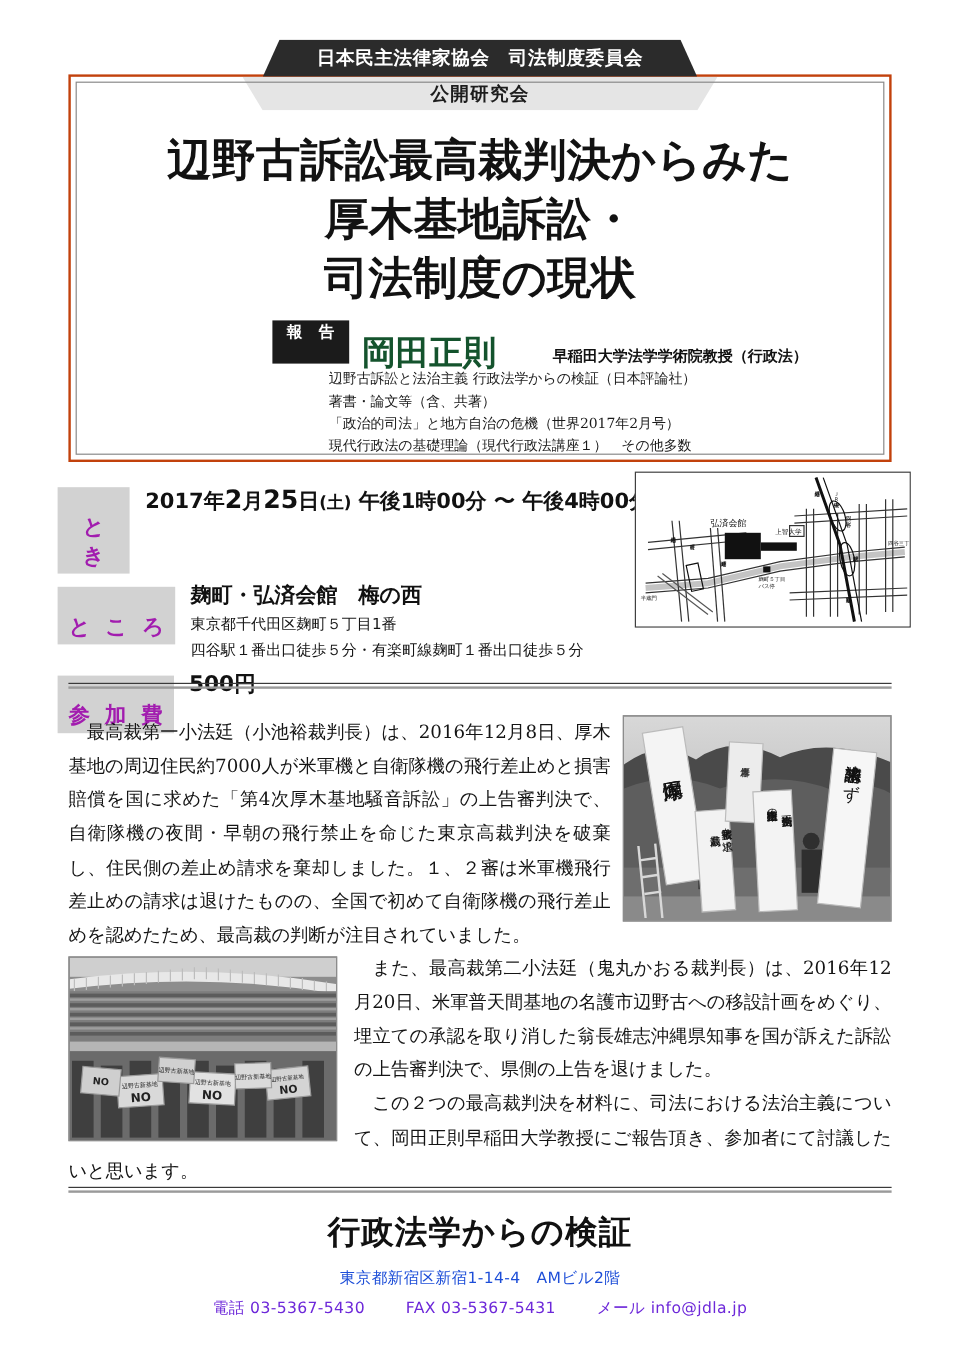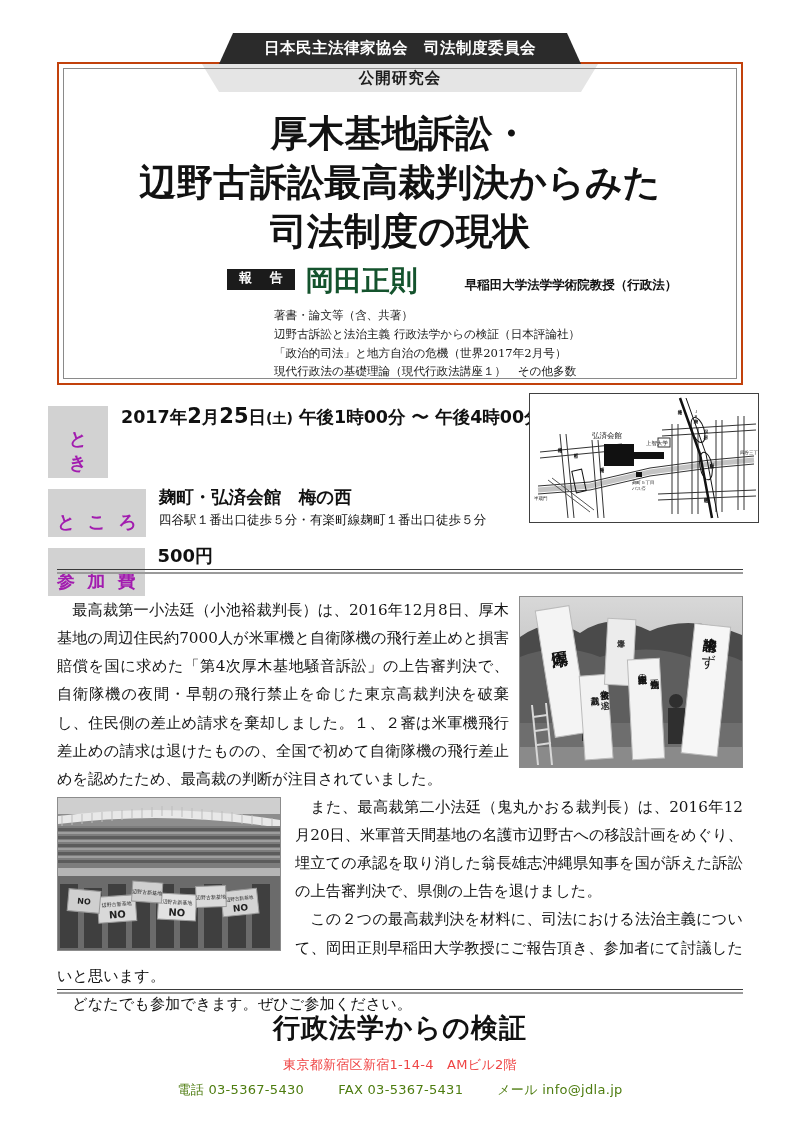--- a/index.html
+++ b/index.html
@@ -50,23 +50,23 @@
     color:#121212;
   }
   .title div{white-space:nowrap;}
 
   
   .speaker-row{
     position:absolute;left:168px;top:203px;display:flex;align-items:flex-end;gap:11px;
   }
   .badge-dark{
     background:#1b1b1b;color:#fff;
-    font-family:Liberation Mono, monospace;
+    font-family:Liberation Sans, sans-serif;
     font-weight:bold;font-size:13px;letter-spacing:5px;
-    padding:3px 7px 3px 12px;line-height:1.15;margin-bottom:5px;
+    padding:3px 7px 18px 12px;line-height:1.15;margin-bottom:5px;
   }
   .speaker-name{
     font-family:"DejaVu Sans","Liberation Sans",sans-serif;
     font-weight:bold;font-size:28px;line-height:1;letter-spacing:0px;color:#14532d;
   }
   .speaker-affil{
     font-family:"DejaVu Sans","Liberation Sans",sans-serif;
     font-weight:bold;font-size:12.5px;line-height:1;margin-bottom:4px;color:#111;margin-left:36px;
   }
   .works{
@@ -132,25 +132,25 @@
   .photo-right svg,.photo-left svg{display:block;}
 
   
   .footer{position:absolute;left:0;right:0;top:1012px;text-align:center;}
   .org{
     font-family:"DejaVu Sans","Liberation Sans",sans-serif;
     font-weight:bold;font-size:27px;letter-spacing:1px;color:#111;line-height:1.2;
   }
   .addr{
     font-family:"DejaVu Sans","Liberation Sans",sans-serif;
-    font-size:13px;color:#ef4444;margin-top:12px;letter-spacing:.3px;
+    font-size:13px;color:#1d4ed8;margin-top:12px;letter-spacing:.3px;
   }
   .contact{
     font-family:"DejaVu Sans","Liberation Sans",sans-serif;
-    font-size:13px;color:#4d7c0f;margin-top:7px;letter-spacing:.3px;
+    font-size:13px;color:#6d28d9;margin-top:7px;letter-spacing:.3px;
   }
   .contact span{display:inline-block;}
   .c-gap{width:34px;}
 </style>
 </head>
 <body>
 
 <div class="page">
 
   <div class="frame">
@@ -158,52 +158,53 @@
     <div class="banner-wrap">
       <div class="banner-dark">
         <span>日本民主法律家協会　司法制度委員会</span>
       </div>
       <div class="banner-light">
         <span>公開研究会</span>
       </div>
     </div>
 
     <div class="title">
+      <div>辺野古訴訟最高裁判決からみた</div>
       <div>厚木基地訴訟・</div>
-      <div>辺野古訴訟最高裁判決からみた</div>
       <div>司法制度の現状</div>
     </div>
 
     <div class="speaker-row">
       <div class="badge-dark">報 告</div>
       <div class="speaker-name">岡田正則</div>
       <div class="speaker-affil">早稲田大学法学学術院教授（行政法）</div>
     </div>
 
     <div class="works">
+      <div>辺野古訴訟と法治主義 行政法学からの検証（日本評論社）</div>
       <div>著書・論文等（含、共著）</div>
-      <div>辺野古訴訟と法治主義 行政法学からの検証（日本評論社）</div>
       <div>「政治的司法」と地方自治の危機（世界2017年2月号）</div>
       <div>現代行政法の基礎理論（現代行政法講座１）　その他多数</div>
     </div>
   </div>
 
   <div class="details">
 
     <div class="drow">
       <div class="dlabel">と き</div>
       <div class="dbody">
         <div class="dmain"><span>2017年</span><span class="big">2</span><span>月</span><span class="big">25</span><span>日</span><span class="sml">(土)</span>&nbsp;<span>午後1時00分 〜 午後4時00分</span></div>
       </div>
     </div>
 
     <div class="drow">
       <div class="dlabel">と こ ろ</div>
       <div class="dbody">
         <div class="dmain">麹町・弘済会館　梅の西</div>
+        <div class="dsub">東京都千代田区麹町５丁目1番</div>
         <div class="dsub">四谷駅１番出口徒歩５分・有楽町線麹町１番出口徒歩５分</div>
       </div>
     </div>
 
     <div class="drow">
       <div class="dlabel">参 加 費</div>
       <div class="dbody">
         <div class="dmain dfee">500円</div>
       </div>
     </div>
@@ -430,21 +431,20 @@
           <g transform="rotate(4 88 96)">
             <rect x="74" y="84" width="30" height="20" fill="#d0d0d0" stroke="#9a9a9a"></rect>
             <text x="89" y="96" font-size="5" font-family="'DejaVu Sans',sans-serif" fill="#222" text-anchor="middle">辺野古新基地</text>
           </g>
         </g>
       </svg>
     </div>
 
     <p class="cont">また、最高裁第二小法廷（鬼丸かおる裁判長）は、2016年12月20日、米軍普天間基地の名護市辺野古への移設計画をめぐり、埋立ての承認を取り消した翁長雄志沖縄県知事を国が訴えた訴訟の上告審判決で、県側の上告を退けました。</p>
     <p class="cont">この２つの最高裁判決を材料に、司法における法治主義について、岡田正則早稲田大学教授にご報告頂き、参加者にて討議したいと思います。</p>
-    <p class="cont">どなたでも参加できます。ぜひご参加ください。</p>
   </div>
 
   <div class="rule rule-bottom"></div>
 
   <div class="footer">
     <div class="org">行政法学からの検証</div>
     <div class="addr">東京都新宿区新宿1-14-4　AMビル2階</div>
     <div class="contact">
       <span>電話</span>&nbsp;<span>03-5367-5430</span><span class="c-gap"></span><span>FAX</span>&nbsp;<span>03-5367-5431</span><span class="c-gap"></span><span>メール</span>&nbsp;<span>info@jdla.jp</span>
     </div>

